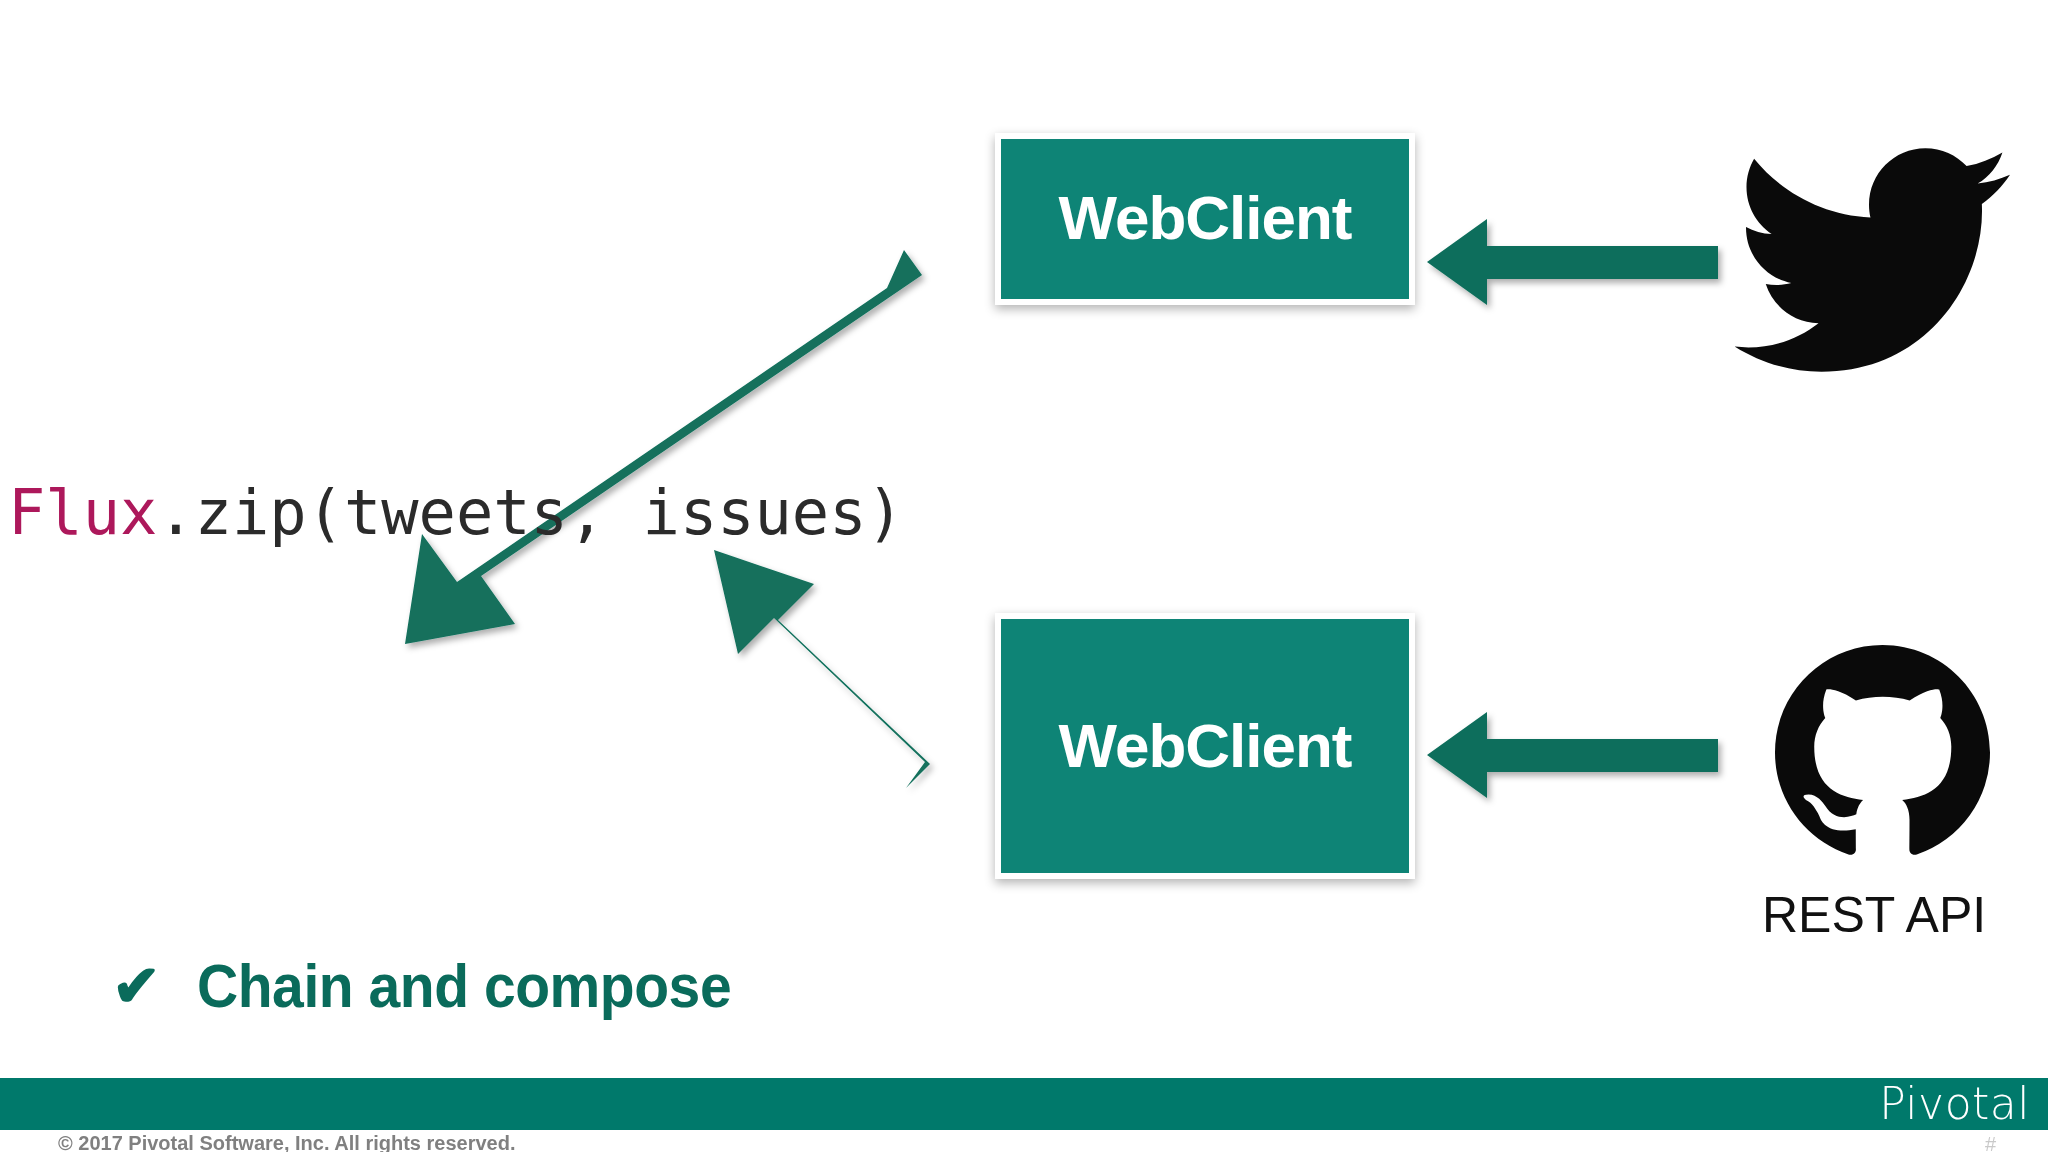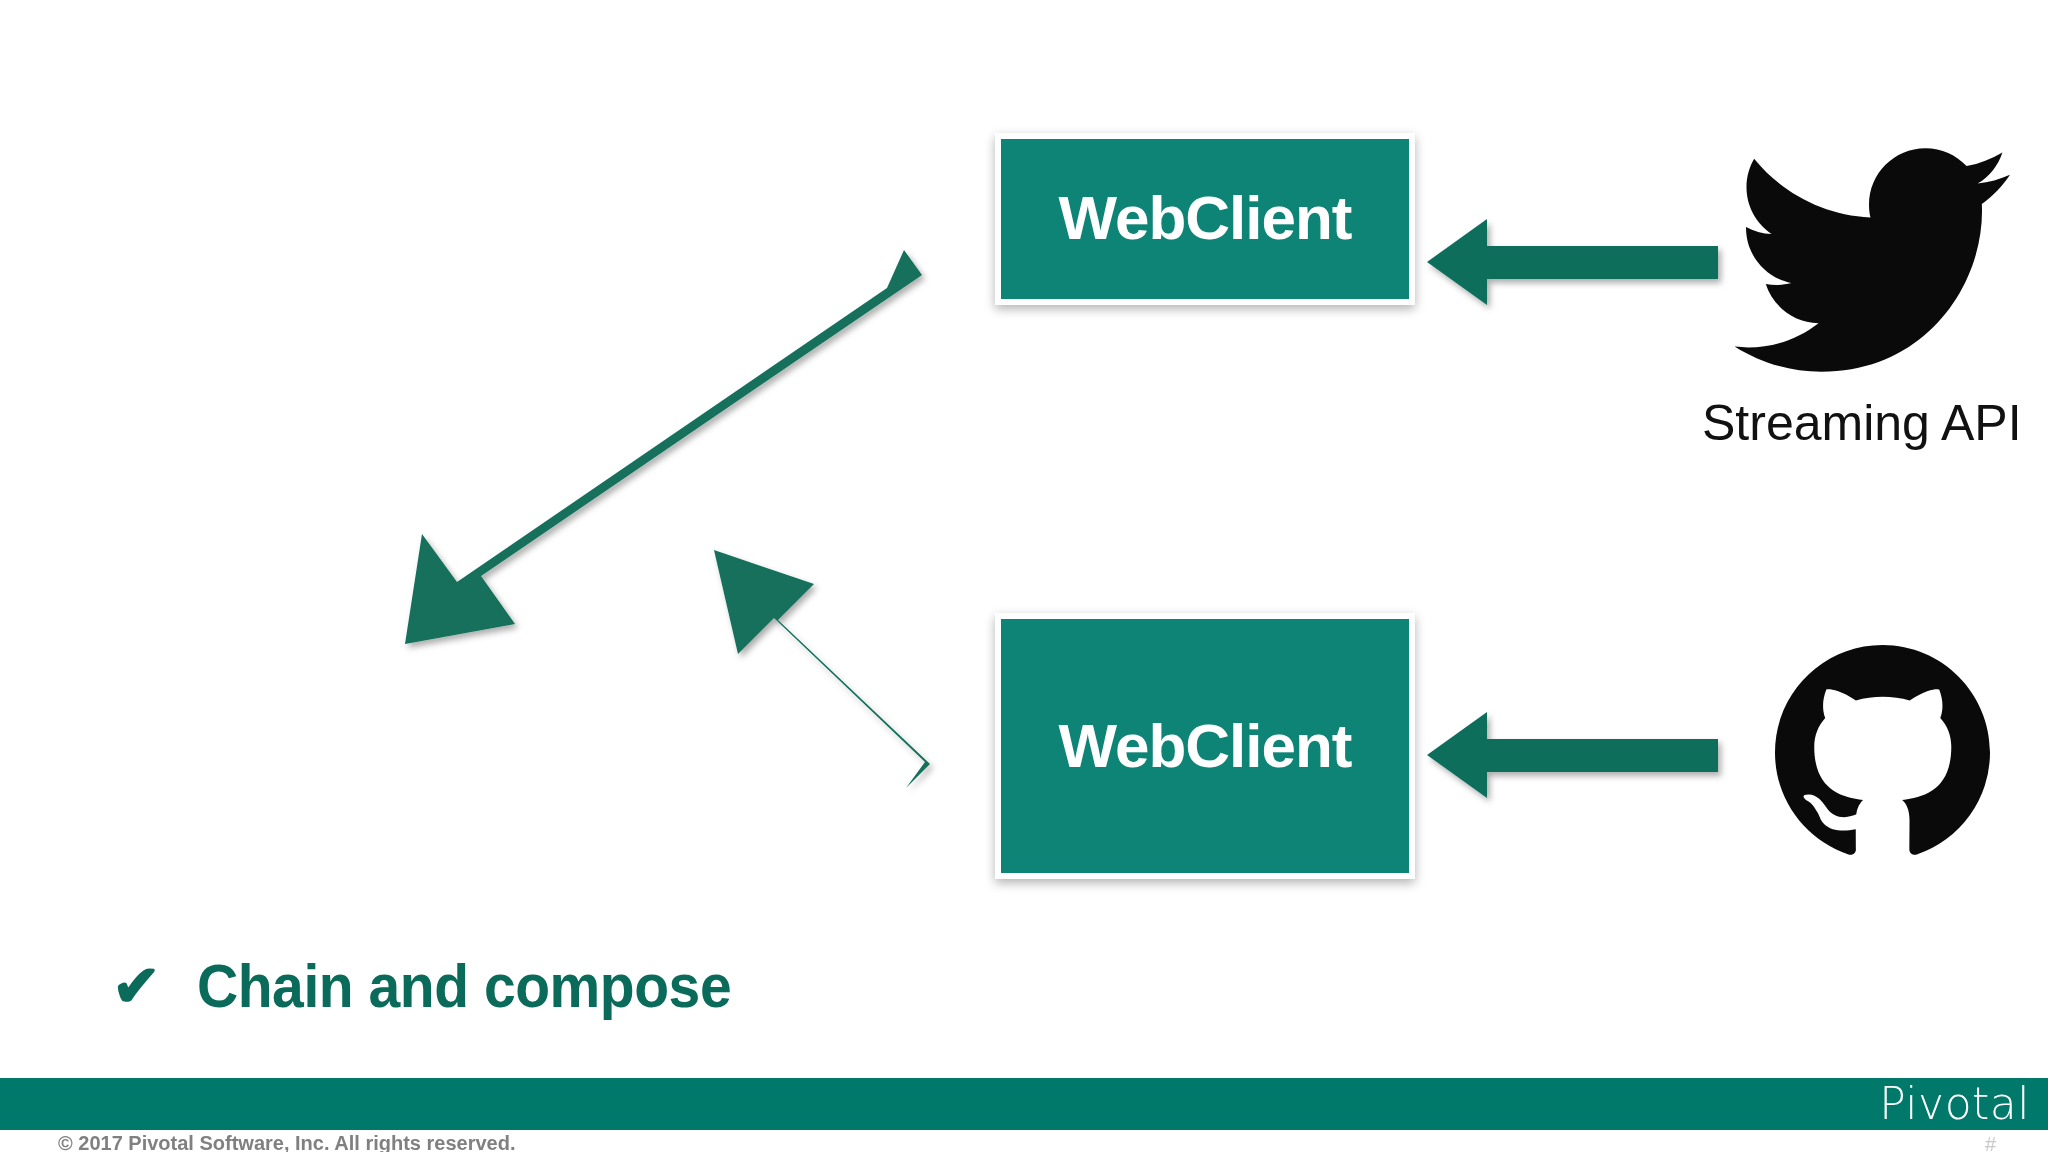--- a/index.html
+++ b/index.html
@@ -181,40 +181,41 @@
   </svg>
 
   <div class="webclient-box" id="webclient-top">
     <span class="webclient-label">WebClient</span>
   </div>
 
   <div class="webclient-box" id="webclient-bottom">
     <span class="webclient-label">WebClient</span>
   </div>
 
+  <div id="code-line"><span class="kw">Flux</span><span class="rest">.zip(tweets, issues)</span></div>
 
   <div id="bullet-row">
     <span id="bullet-check">✔</span>
     <span id="bullet-text">Chain and compose</span>
   </div>
 
   <div class="logo-wrap" id="twitter-logo">
     <svg viewBox="0 0 512 416" width="275" height="230" aria-hidden="true">
       <path fill="#0a0a0a" d="M512 49.2c-18.8 8.4-39.1 14-60.3 16.6 21.7-13 38.3-33.6 46.2-58.1-20.3 12-42.8 20.8-66.7 25.5C412 12.6 384.7 0 354.5 0c-58 0-105 47-105 105 0 8.2.9 16.2 2.7 23.9C164.3 124.5 87.2 82.8 35.6 19.5c-9 15.5-14.2 33.6-14.2 52.8 0 36.4 18.5 68.6 46.7 87.4-17.2-.5-33.4-5.3-47.6-13.1v1.3c0 50.9 36.2 93.4 84.3 103-8.8 2.4-18.1 3.7-27.7 3.7-6.8 0-13.4-.7-19.8-1.9 13.4 41.7 52.2 72.1 98.2 73-36 28.2-81.3 45-130.6 45-8.5 0-16.9-.5-25.1-1.5C46.5 398.5 101.7 416 161 416c193.2 0 298.9-160 298.9-298.8 0-4.6-.1-9.1-.3-13.6 20.5-14.8 38.3-33.3 52.4-54.4z"></path>
     </svg>
   </div>
 
   <div class="logo-wrap" id="github-logo">
     <svg viewBox="0 0 16 16" width="215" height="215" aria-hidden="true">
       <path fill="#0a0a0a" fill-rule="evenodd" d="M8 0C3.58 0 0 3.58 0 8c0 3.54 2.29 6.53 5.47 7.59.4.07.55-.17.55-.38 0-.19-.01-.82-.01-1.49-2.01.37-2.53-.49-2.69-.94-.09-.23-.48-.94-.82-1.13-.28-.15-.68-.52-.01-.53.63-.01 1.08.58 1.23.82.72 1.21 1.87.87 2.33.66.07-.52.28-.87.51-1.07-1.78-.2-3.64-.89-3.64-3.95 0-.87.31-1.59.82-2.15-.08-.2-.36-1.02.08-2.12 0 0 .67-.21 2.2.82.64-.18 1.32-.27 2-.27s1.36.09 2 .27c1.53-1.04 2.2-.82 2.2-.82.44 1.1.16 1.92.08 2.12.51.56.82 1.27.82 2.15 0 3.07-1.87 3.75-3.65 3.95.29.25.54.73.54 1.48 0 1.07-.01 1.93-.01 2.2 0 .21.15.46.55.38A8.012 8.012 0 0016 8c0-4.42-3.58-8-8-8z"></path>
     </svg>
   </div>
 
-  <div class="source-label" id="label-streaming">Streaming API</div>
-
+
+  <div class="source-label" id="label-rest">REST API</div>
 
   <div id="footer-bar"></div>
 
   <div id="pivotal-logo">
     <span id="pivotal-wordmark">Pivotal</span>
   </div>
 
   <div id="footer-copyright">© 2017 Pivotal Software, Inc.  All rights reserved.</div>
 
   <div id="footer-slide-number">#</div>

